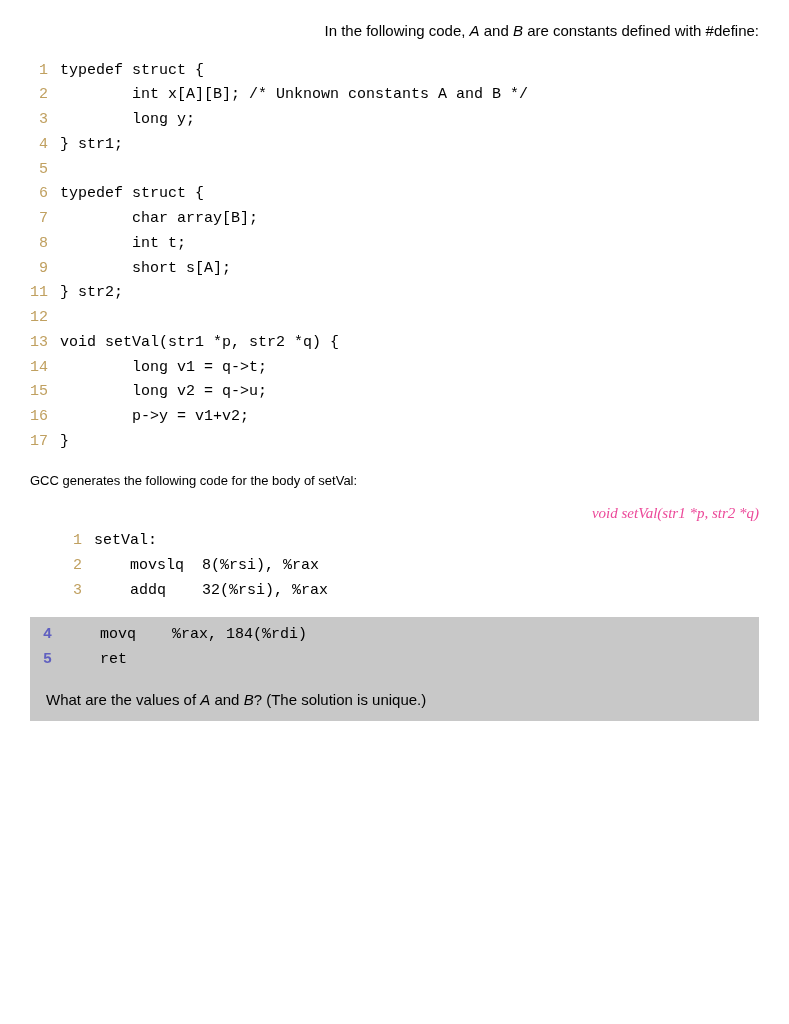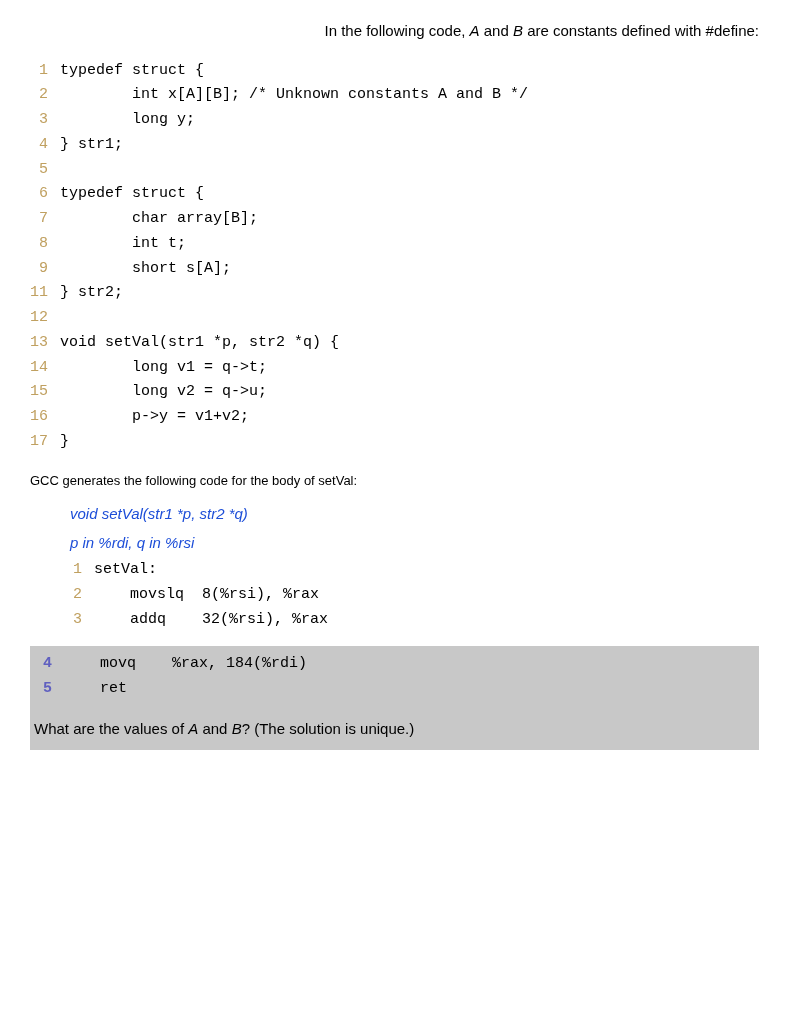--- a/index.html
+++ b/index.html
@@ -63,26 +63,27 @@
       margin: 16px 0 10px 0;
       line-height: 1.5;
     }
 
     .assembly-block {
       margin-left: 40px;
       margin-bottom: 14px;
     }
 
     .asm-header {
-      font-family: Liberation Sans, sans-serif;
-      font-size: 15px;
-      color: #1d4ed8;
+      font-family: Liberation Serif, serif;
+      font-size: 15px;
+      color: #ec4899;
       font-style: italic;
       line-height: 1.8;
       margin-bottom: 2px;
+      text-align: right;
     }
 
     .asm-lines {
       font-family: 'Courier New', Courier, monospace;
       font-size: 15px;
       line-height: 1.65;
     }
 
     .asm-line {
       display: flex;
@@ -126,21 +127,21 @@
       flex-shrink: 0;
       font-weight: bold;
     }
 
     .h-content {
       white-space: pre;
     }
 
     .question-box {
       background: #c8c8c8;
-      padding: 10px 4px;
+      padding: 10px 16px;
       font-size: 15px;
       line-height: 1.5;
       margin-top: 0;
     }
 
     .question-text {
       font-size: 15px;
     }
 
     .question-text em {
@@ -219,21 +220,20 @@
     <div class="code-line">
       <span class="line-num">17</span>
       <span class="line-content">}</span>
     </div>
   </div>
 
 <p class="section-label">GCC generates the following code for the body of setVal:</p>
 
 <div class="assembly-block">
   <div class="asm-header">void setVal(str1 *p, str2 *q)</div>
-  <div class="asm-header">p in %rdi, q in %rsi</div>
   <div class="asm-lines">
 
   <div class="asm-line">
         <span class="asm-num">1</span>
         <span class="asm-content">setVal:</span>
       </div>
       <div class="asm-line">
         <span class="asm-num">2</span>
         <span class="asm-content">    movslq  8(%rsi), %rax</span>
       </div>

